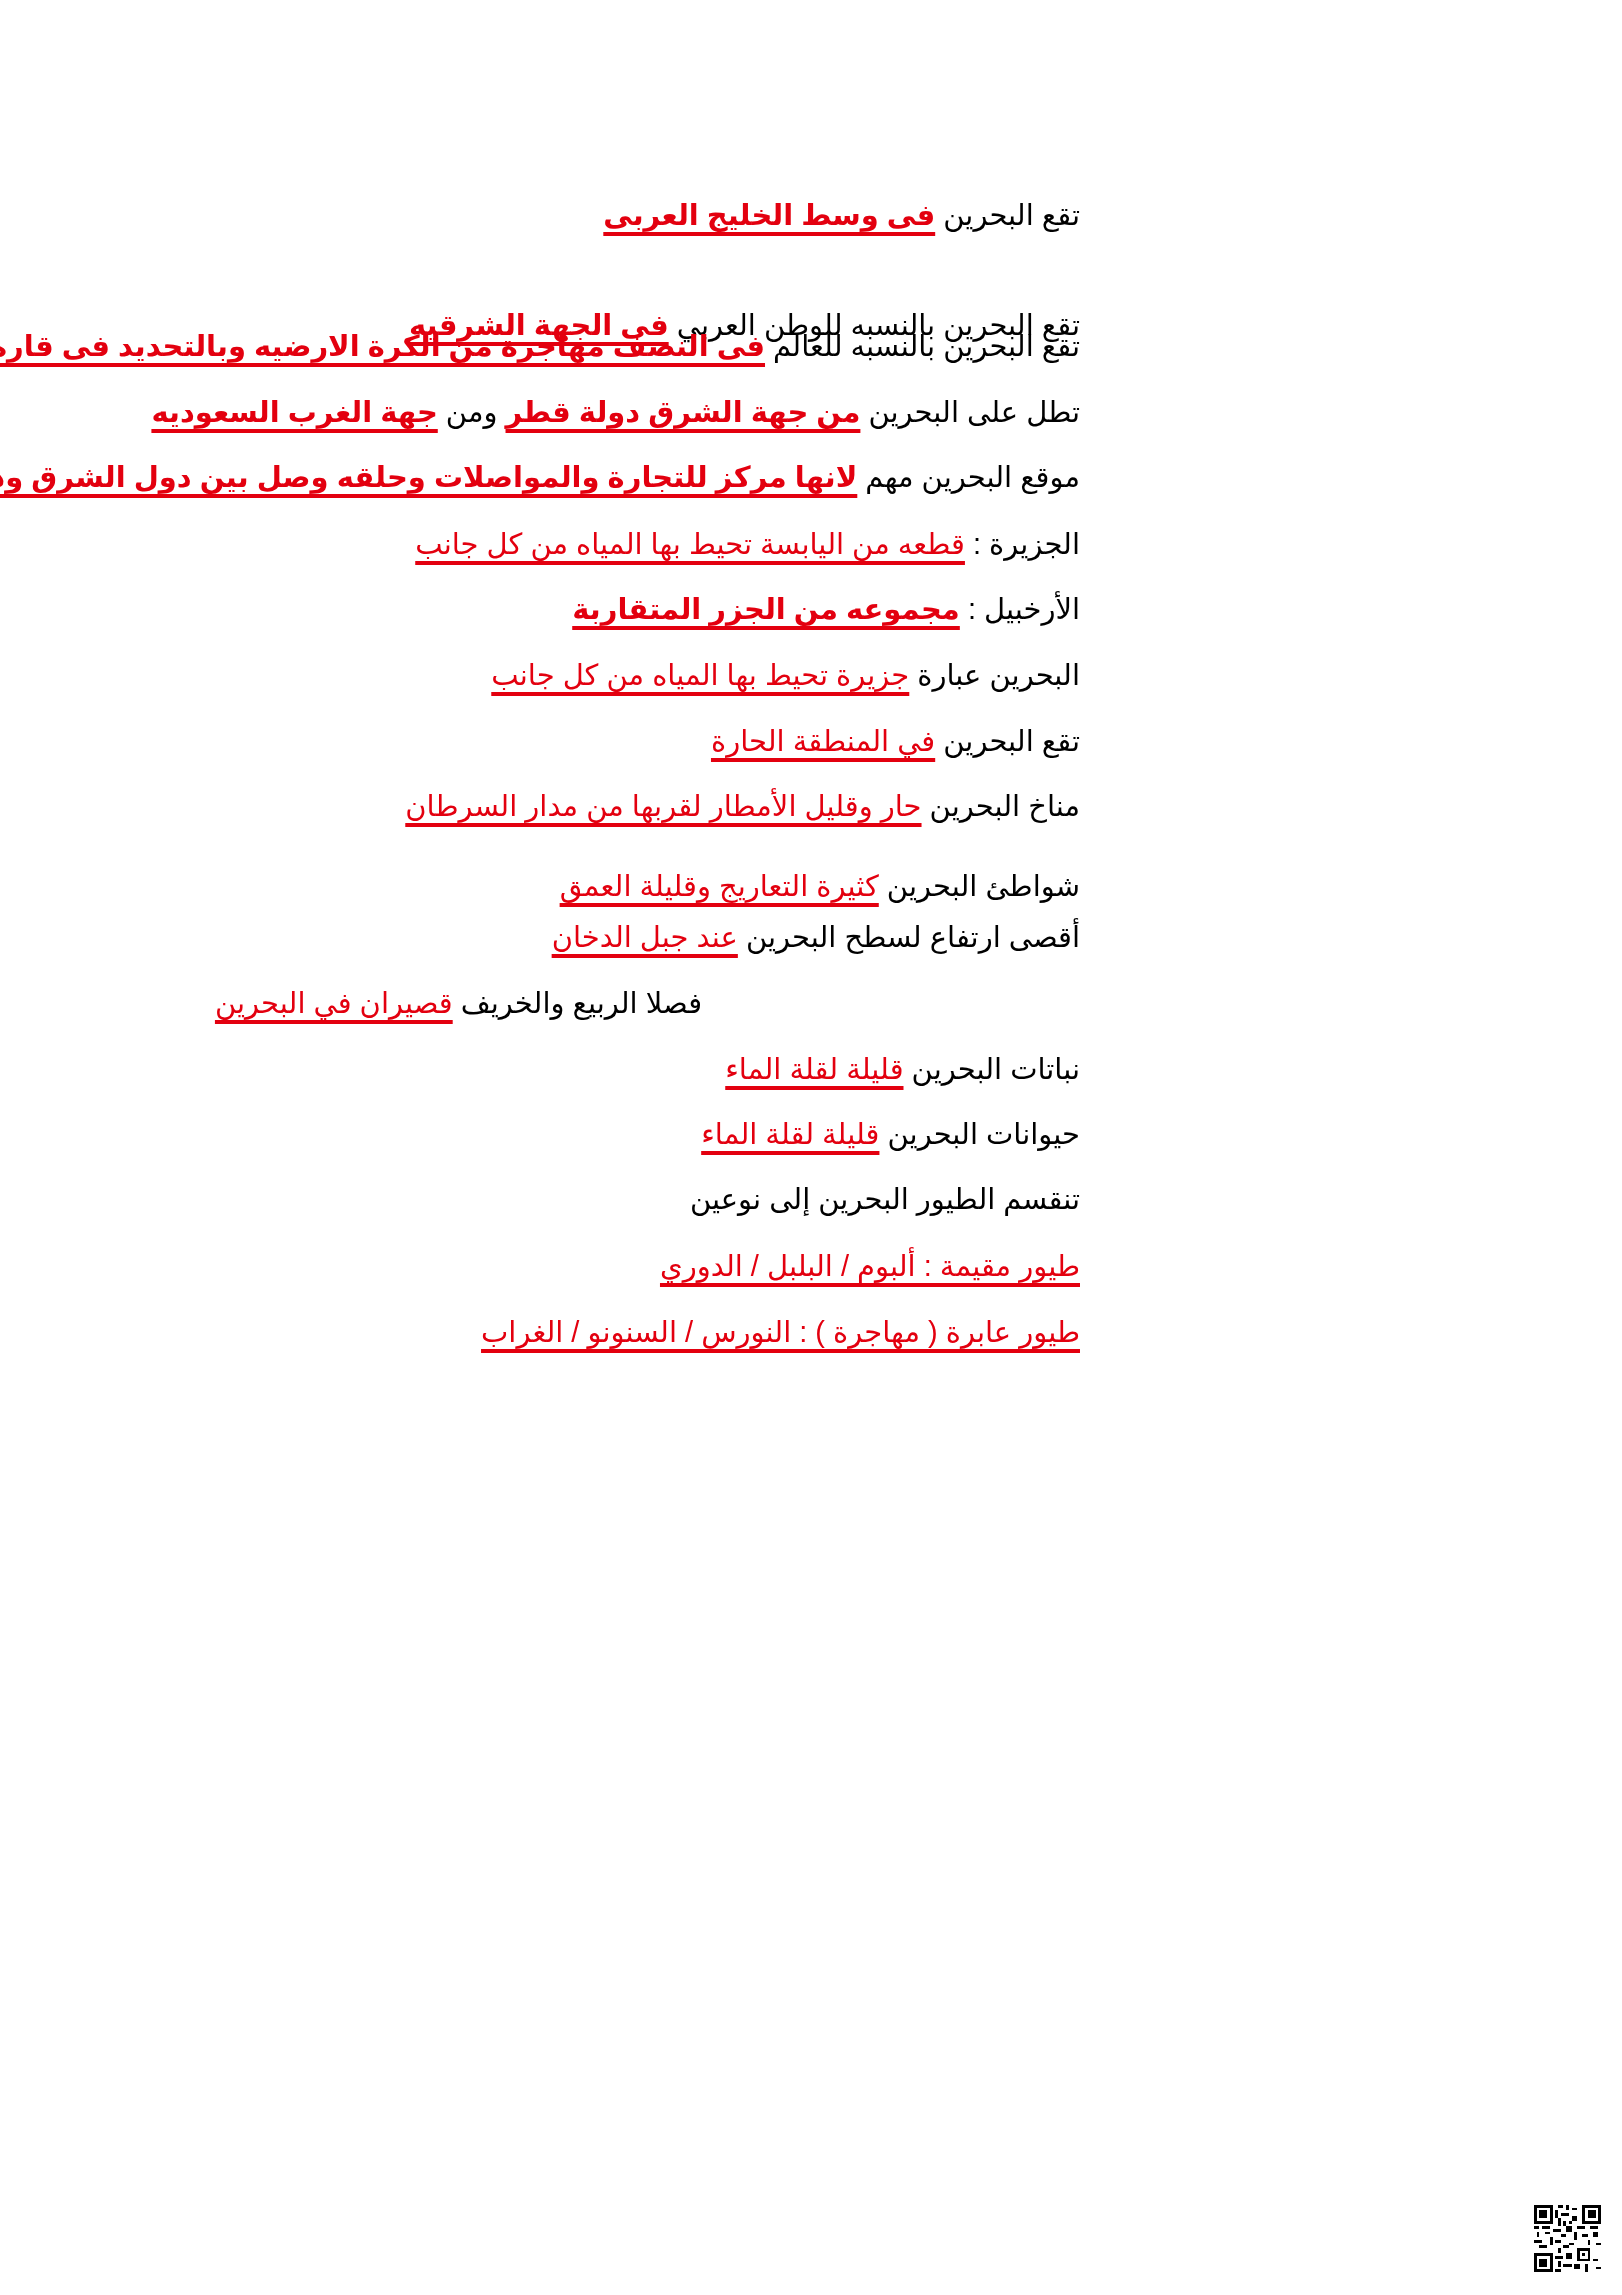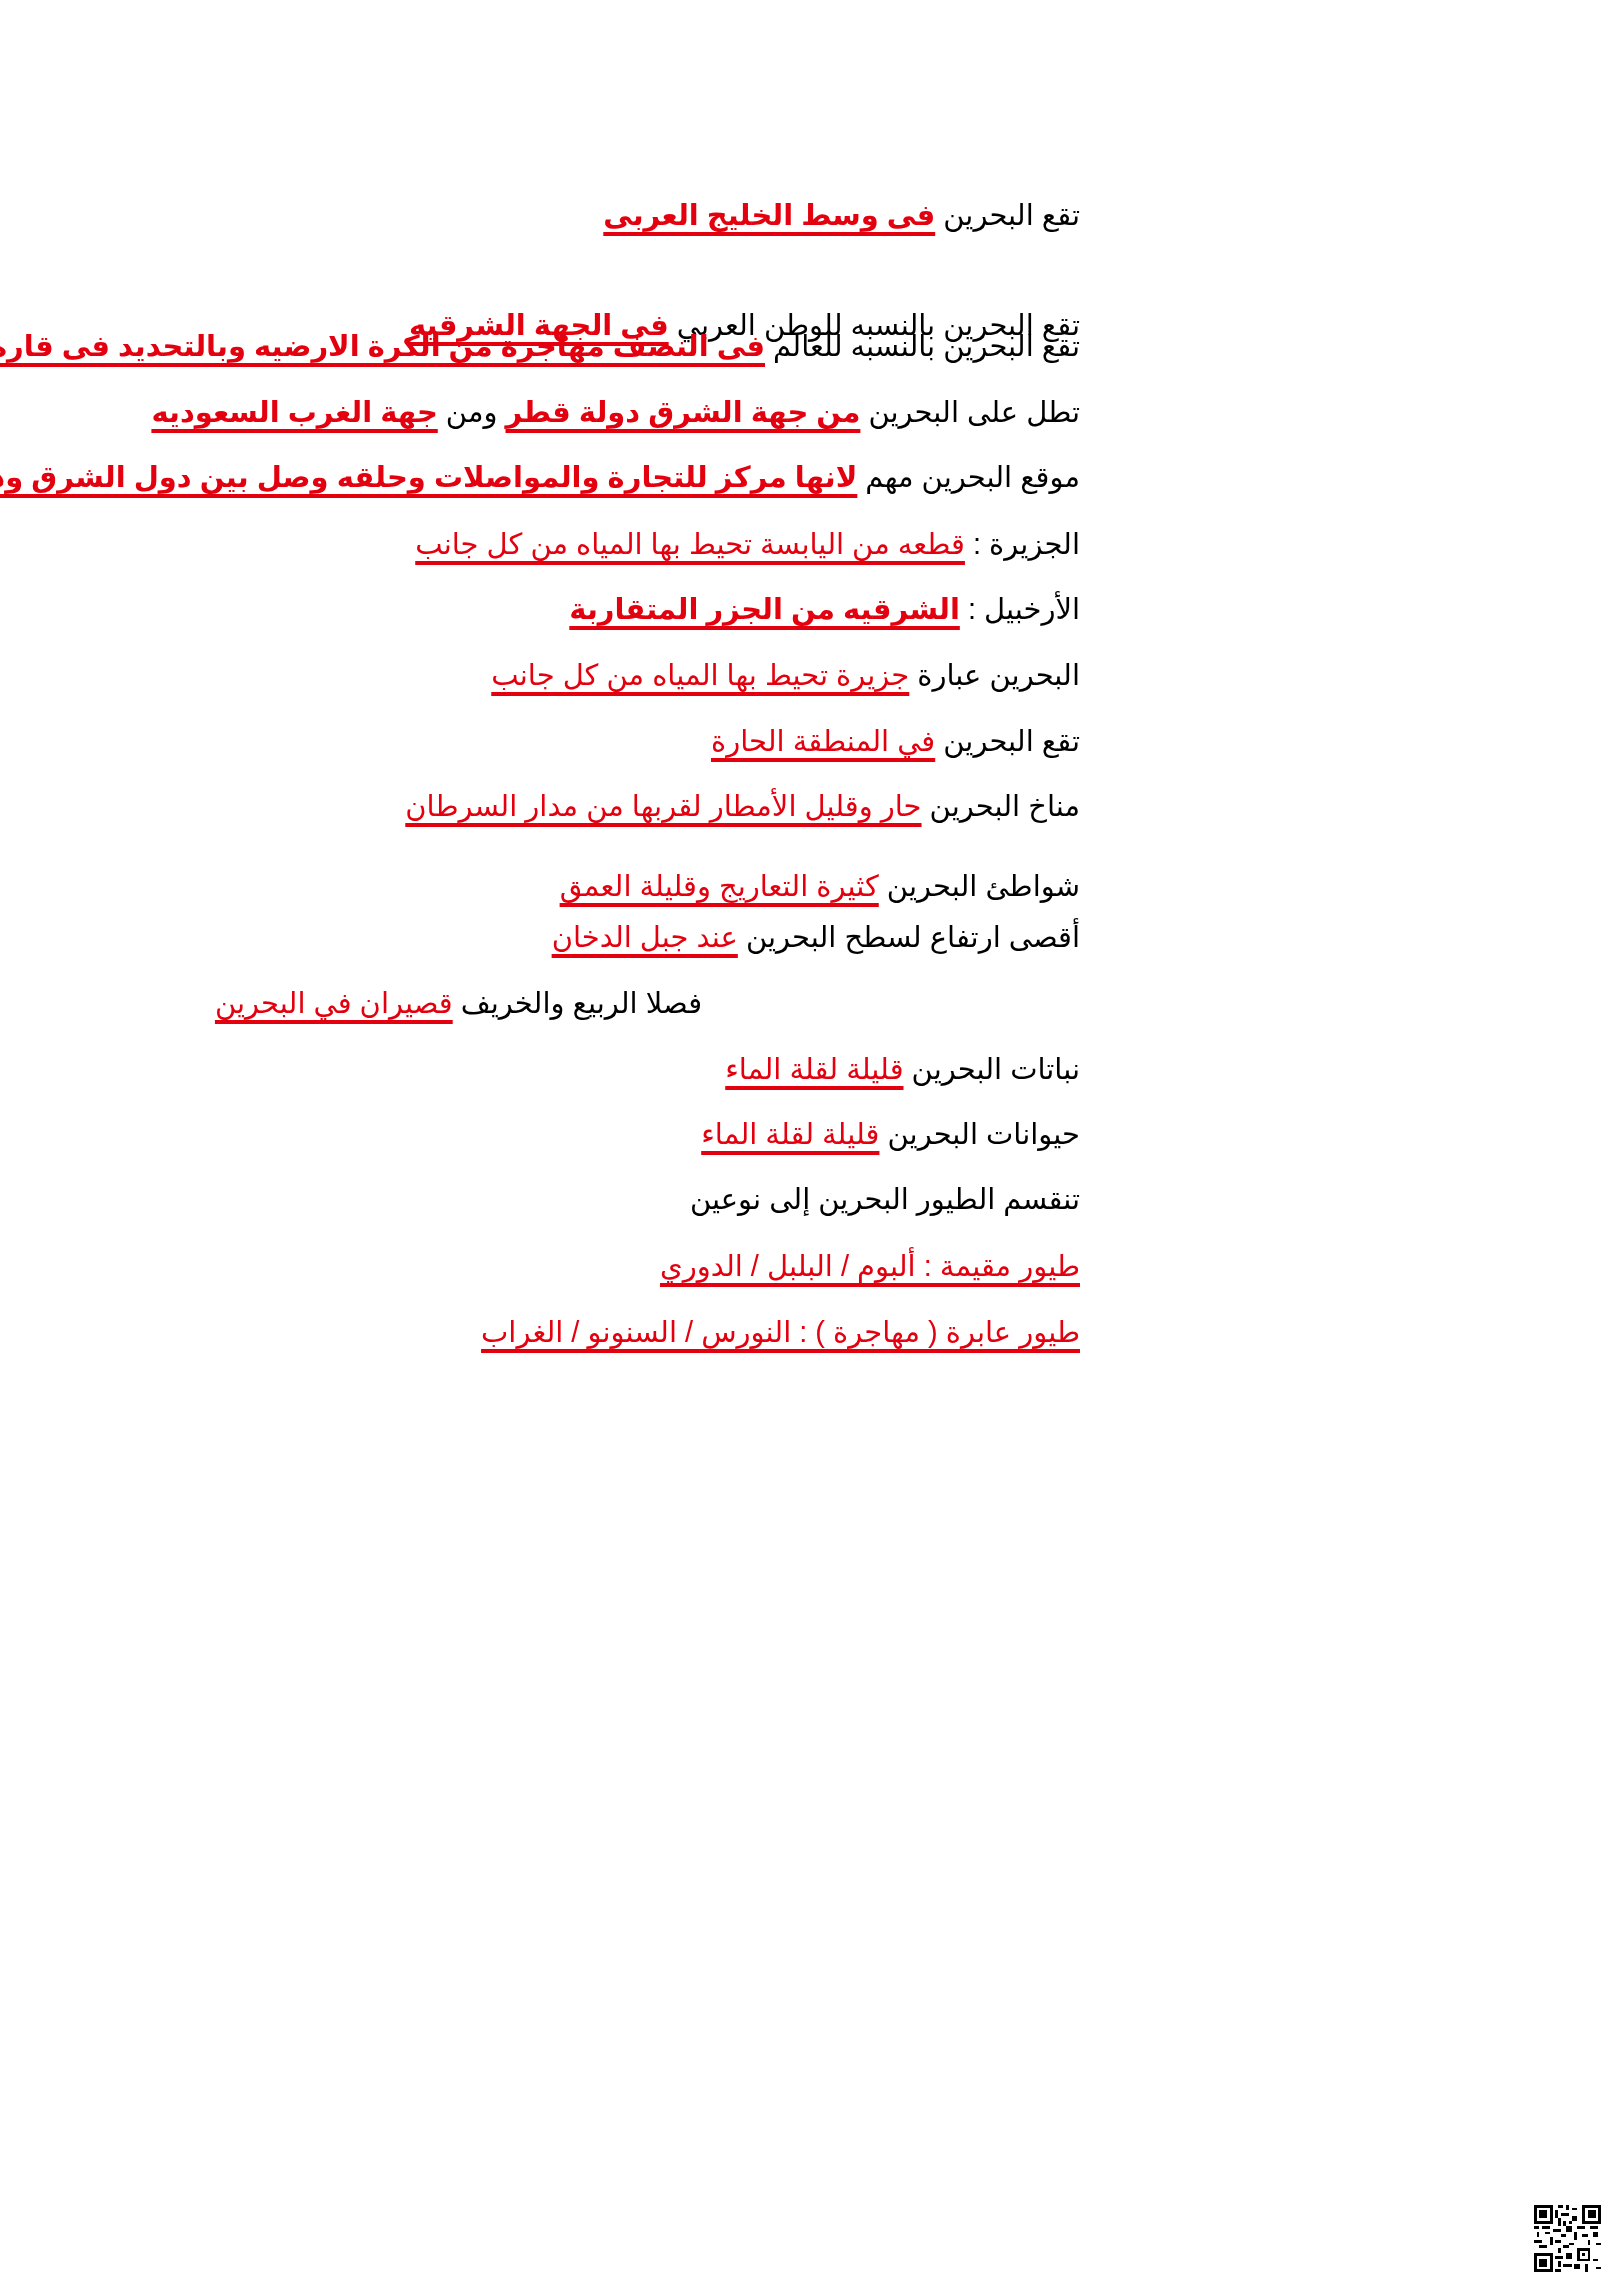--- a/index.html
+++ b/index.html
@@ -75,21 +75,21 @@
 
   <div class="line" style="top:458px;">
     <span class="prefix">موقع البحرين مهم </span><span class="answer bold">لانها مركز للتجارة والمواصلات وحلقه وصل بين دول الشرق ودول الغرب</span>
   </div>
 
   <div class="line" style="top:525px;">
     <span class="prefix">الجزيرة : </span><span class="answer">قطعه من اليابسة تحيط بها المياه من كل جانب</span>
   </div>
 
   <div class="line" style="top:590px;">
-    <span class="prefix">الأرخبيل : </span><span class="answer bold">الشرقيه من الجزر المتقاربة</span>
+    <span class="prefix">الأرخبيل : </span><span class="answer bold">مجموعه من الجزر المتقاربة</span>
   </div>
 
   <div class="line" style="top:656px;">
     <span class="prefix">البحرين عبارة </span><span class="answer">جزيرة تحيط بها المياه من كل جانب</span>
   </div>
 
   <div class="line" style="top:722px;">
     <span class="prefix">تقع البحرين </span><span class="answer">في المنطقة الحارة</span>
   </div>
 

